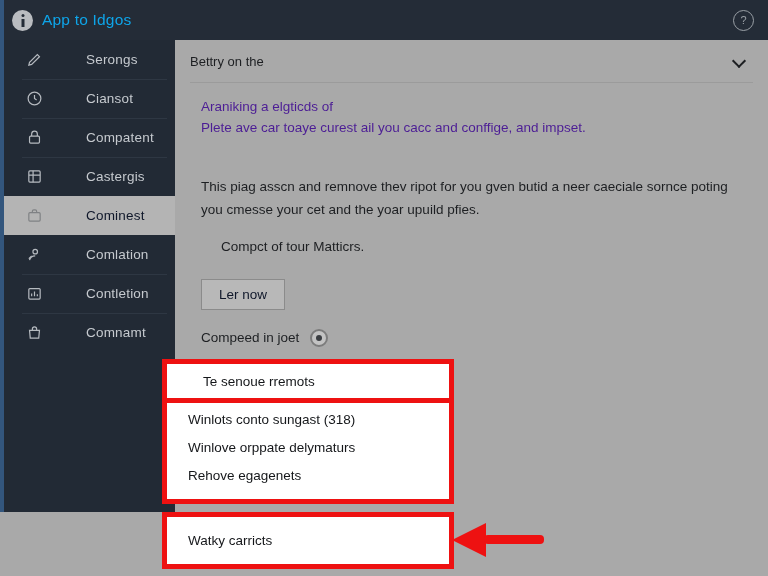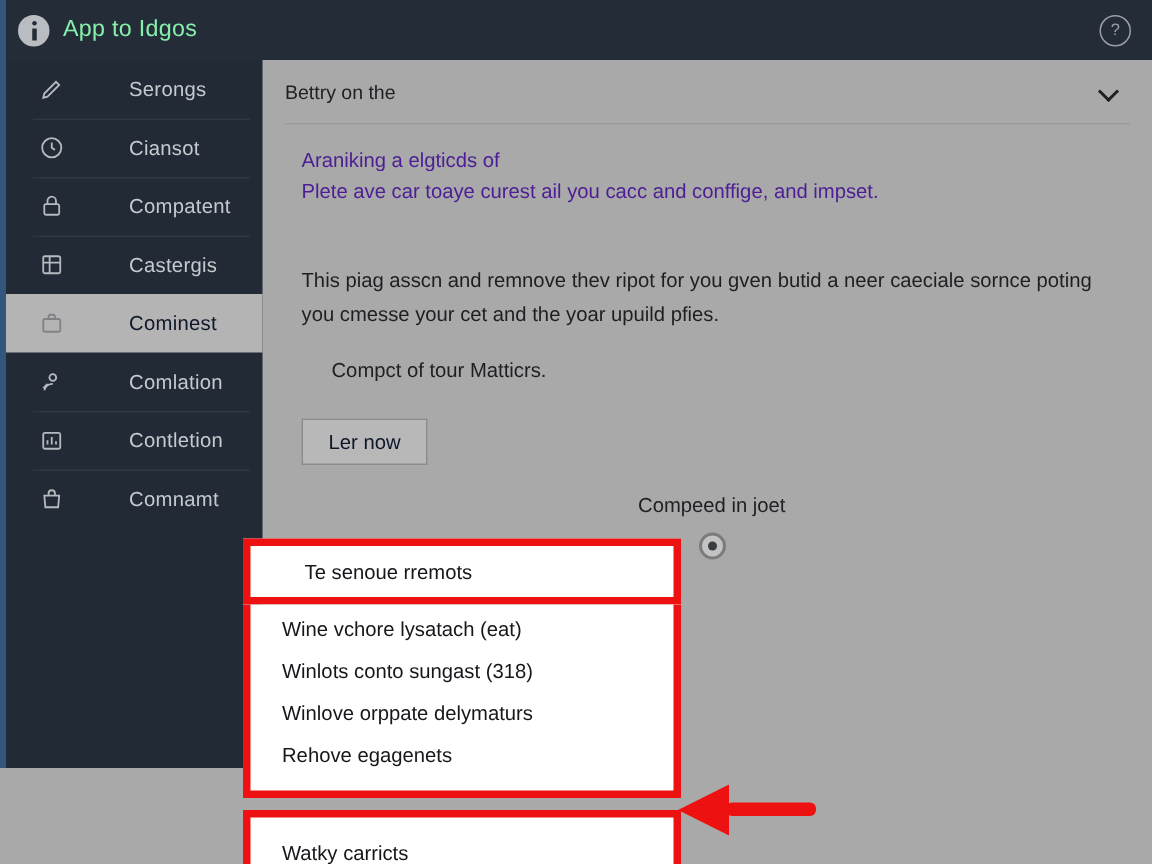--- a/index.html
+++ b/index.html
@@ -67,21 +67,21 @@
   }
   .app-icon::after {
     content: "";
     position: absolute;
     left: 50%; top: 9px;
     transform: translateX(-50%);
     width: 3px; height: 8px;
     background: #242c37;
   }
   .app-title {
-    color: #86efac;
+    color: #0ea5e9;
     font-size: 15.5px;
     letter-spacing: 0.2px;
     white-space: nowrap;
     filter: blur(0.35px);
   }
   .titlebar-right {
     margin-left: auto;
     padding-right: 14px;
     display: flex;
     align-items: center;
@@ -213,21 +213,20 @@
     filter: blur(0.25px);
   }
   .toggle-row {
     margin-top: 19px;
     display: flex;
     align-items: center;
     gap: 11px;
     color: #1d1f22;
     font-size: 13.5px;
     filter: blur(0.3px);
-    flex-direction: column;
   }
   .radio-on {
     width: 14px; height: 14px;
     border-radius: 50%;
     border: 2px solid #7c7c7c;
     background: #c3c3c3;
     position: relative;
     flex: none;
   }
   .radio-on::after {
@@ -399,21 +398,20 @@
 
   </div>
 
   <div class="list-overlay">
 
     <div class="hl-box first">
       <div class="list-row">Te senoue rremots</div>
     </div>
 
     <div class="list-stack">
-      <div class="list-row">Wine vchore lysatach (eat)</div>
       <div class="list-row">Winlots conto sungast (318)</div>
       <div class="list-row">Winlove orppate delymaturs</div>
       <div class="list-row">Rehove egagenets</div>
     </div>
 
     <div class="hl-box last">
       <div class="list-row">Watky carricts</div>
     </div>
 
   </div>

